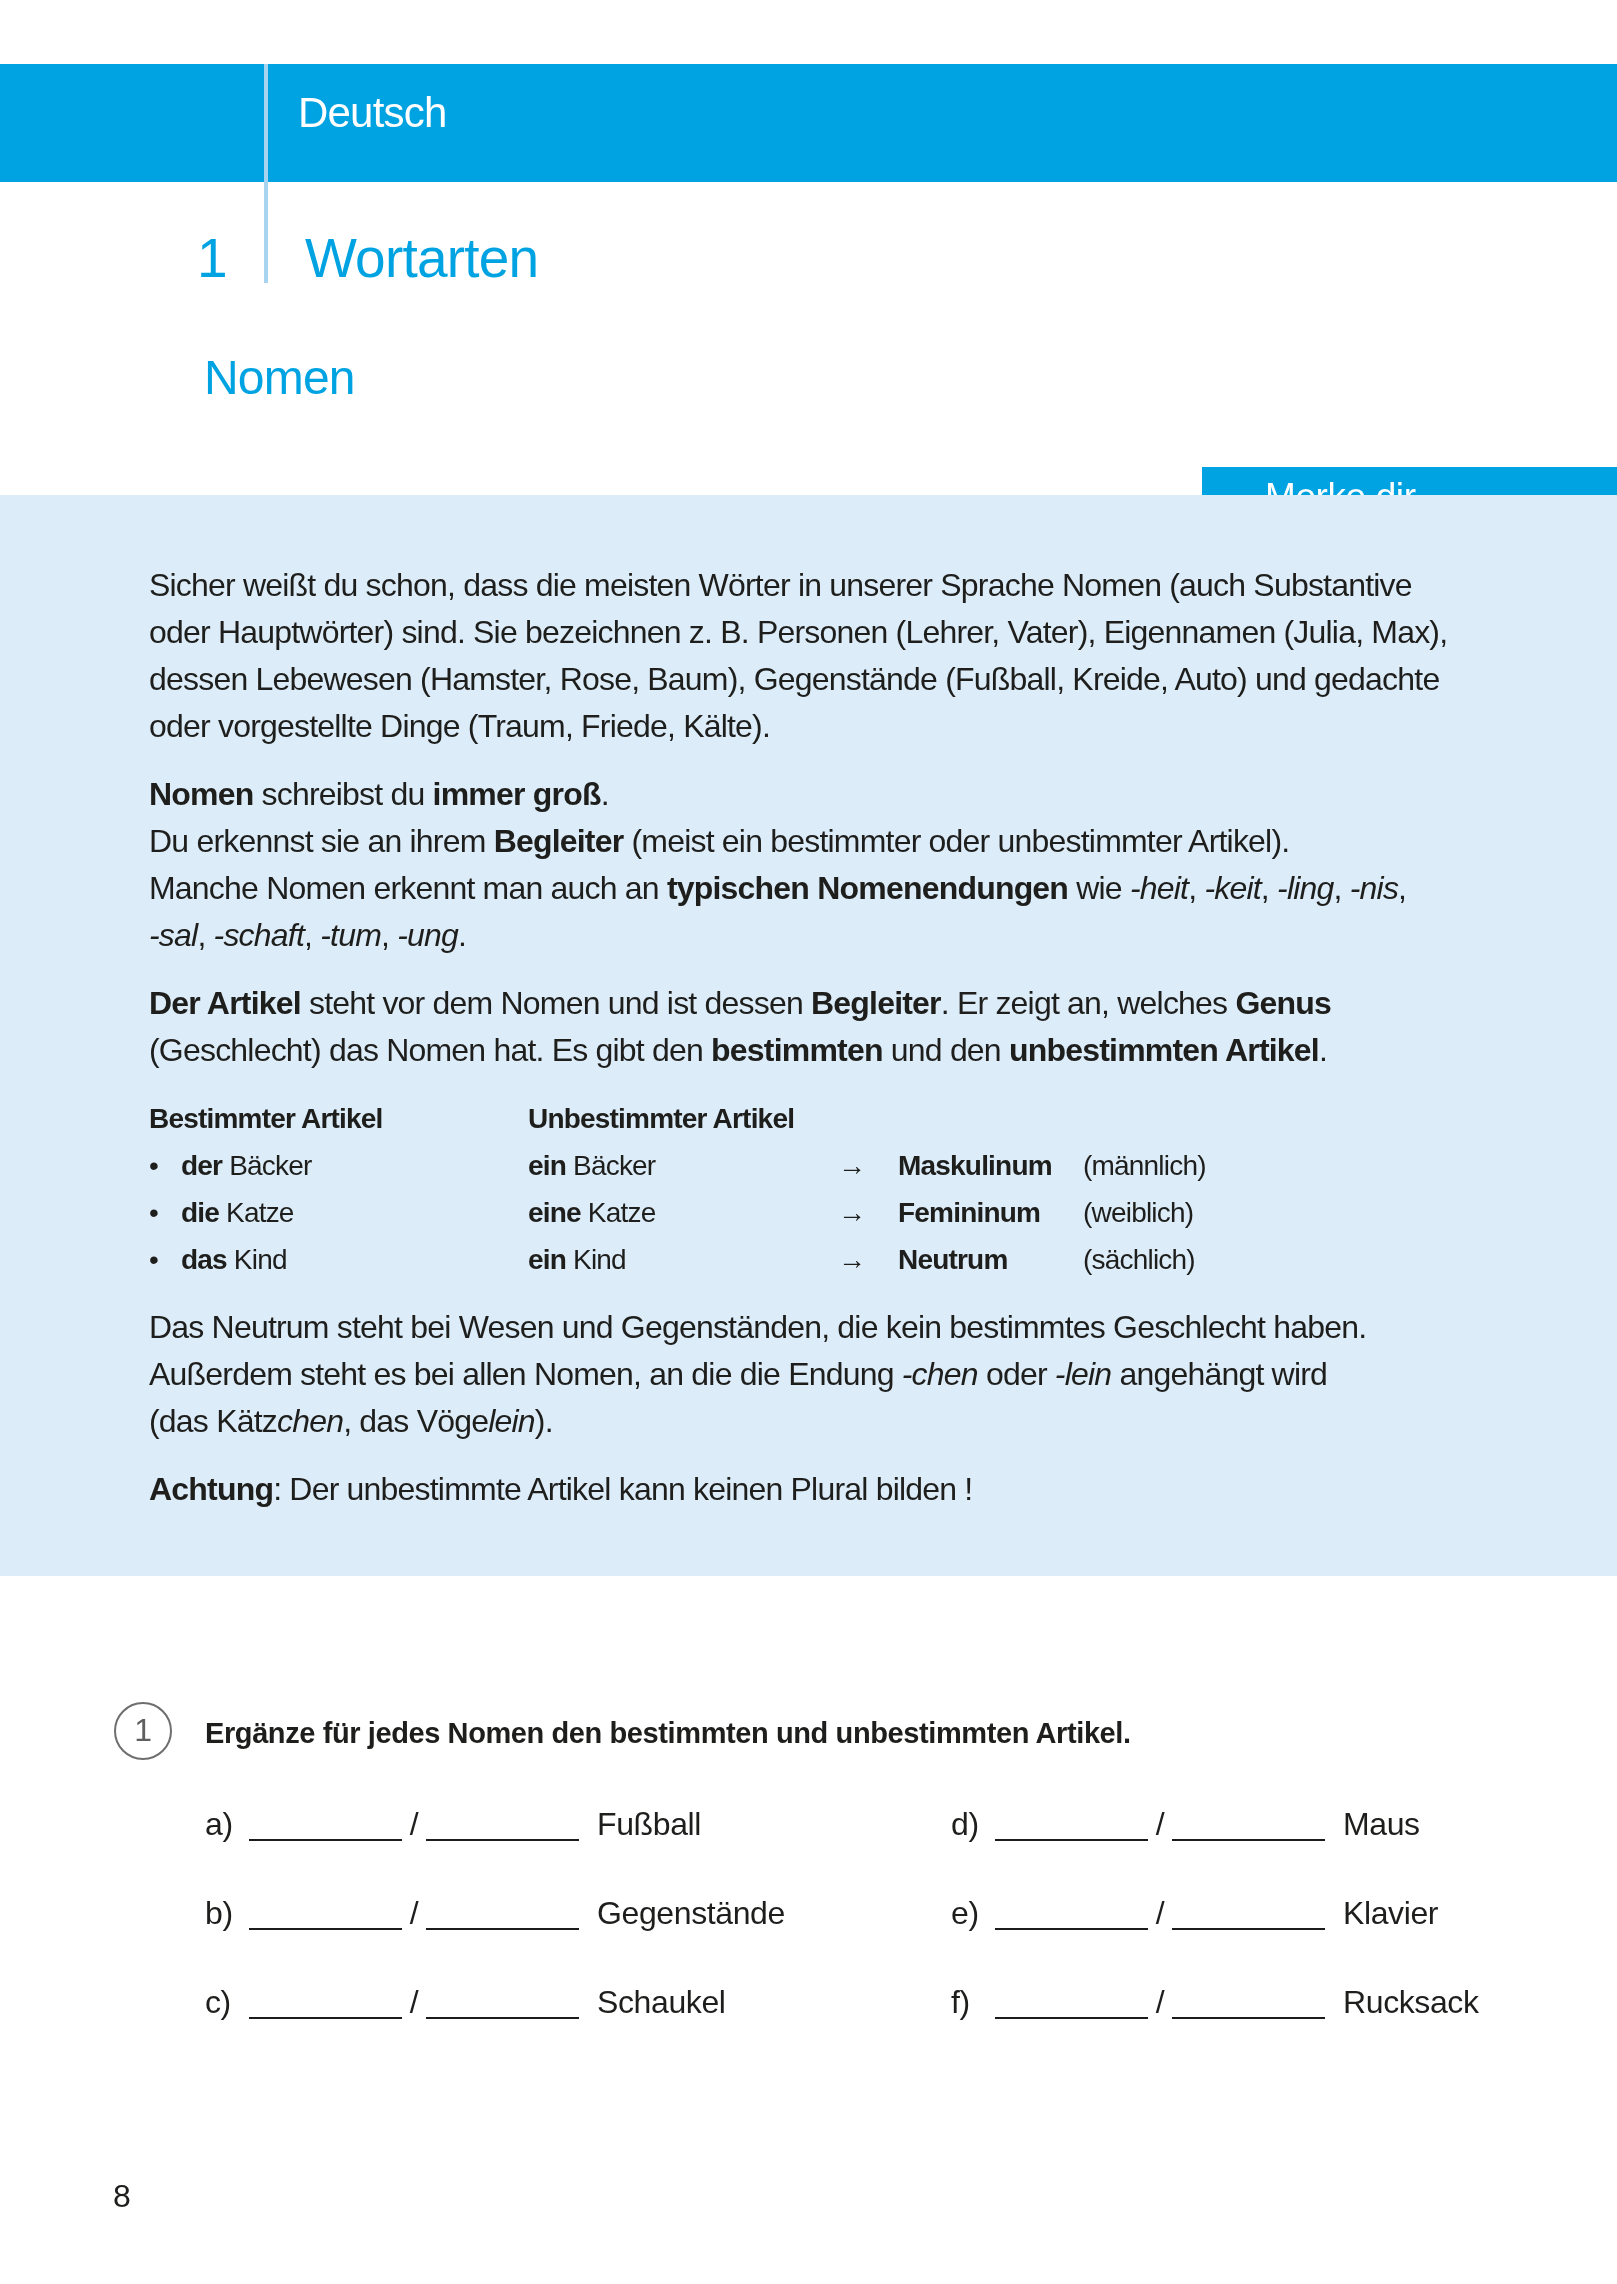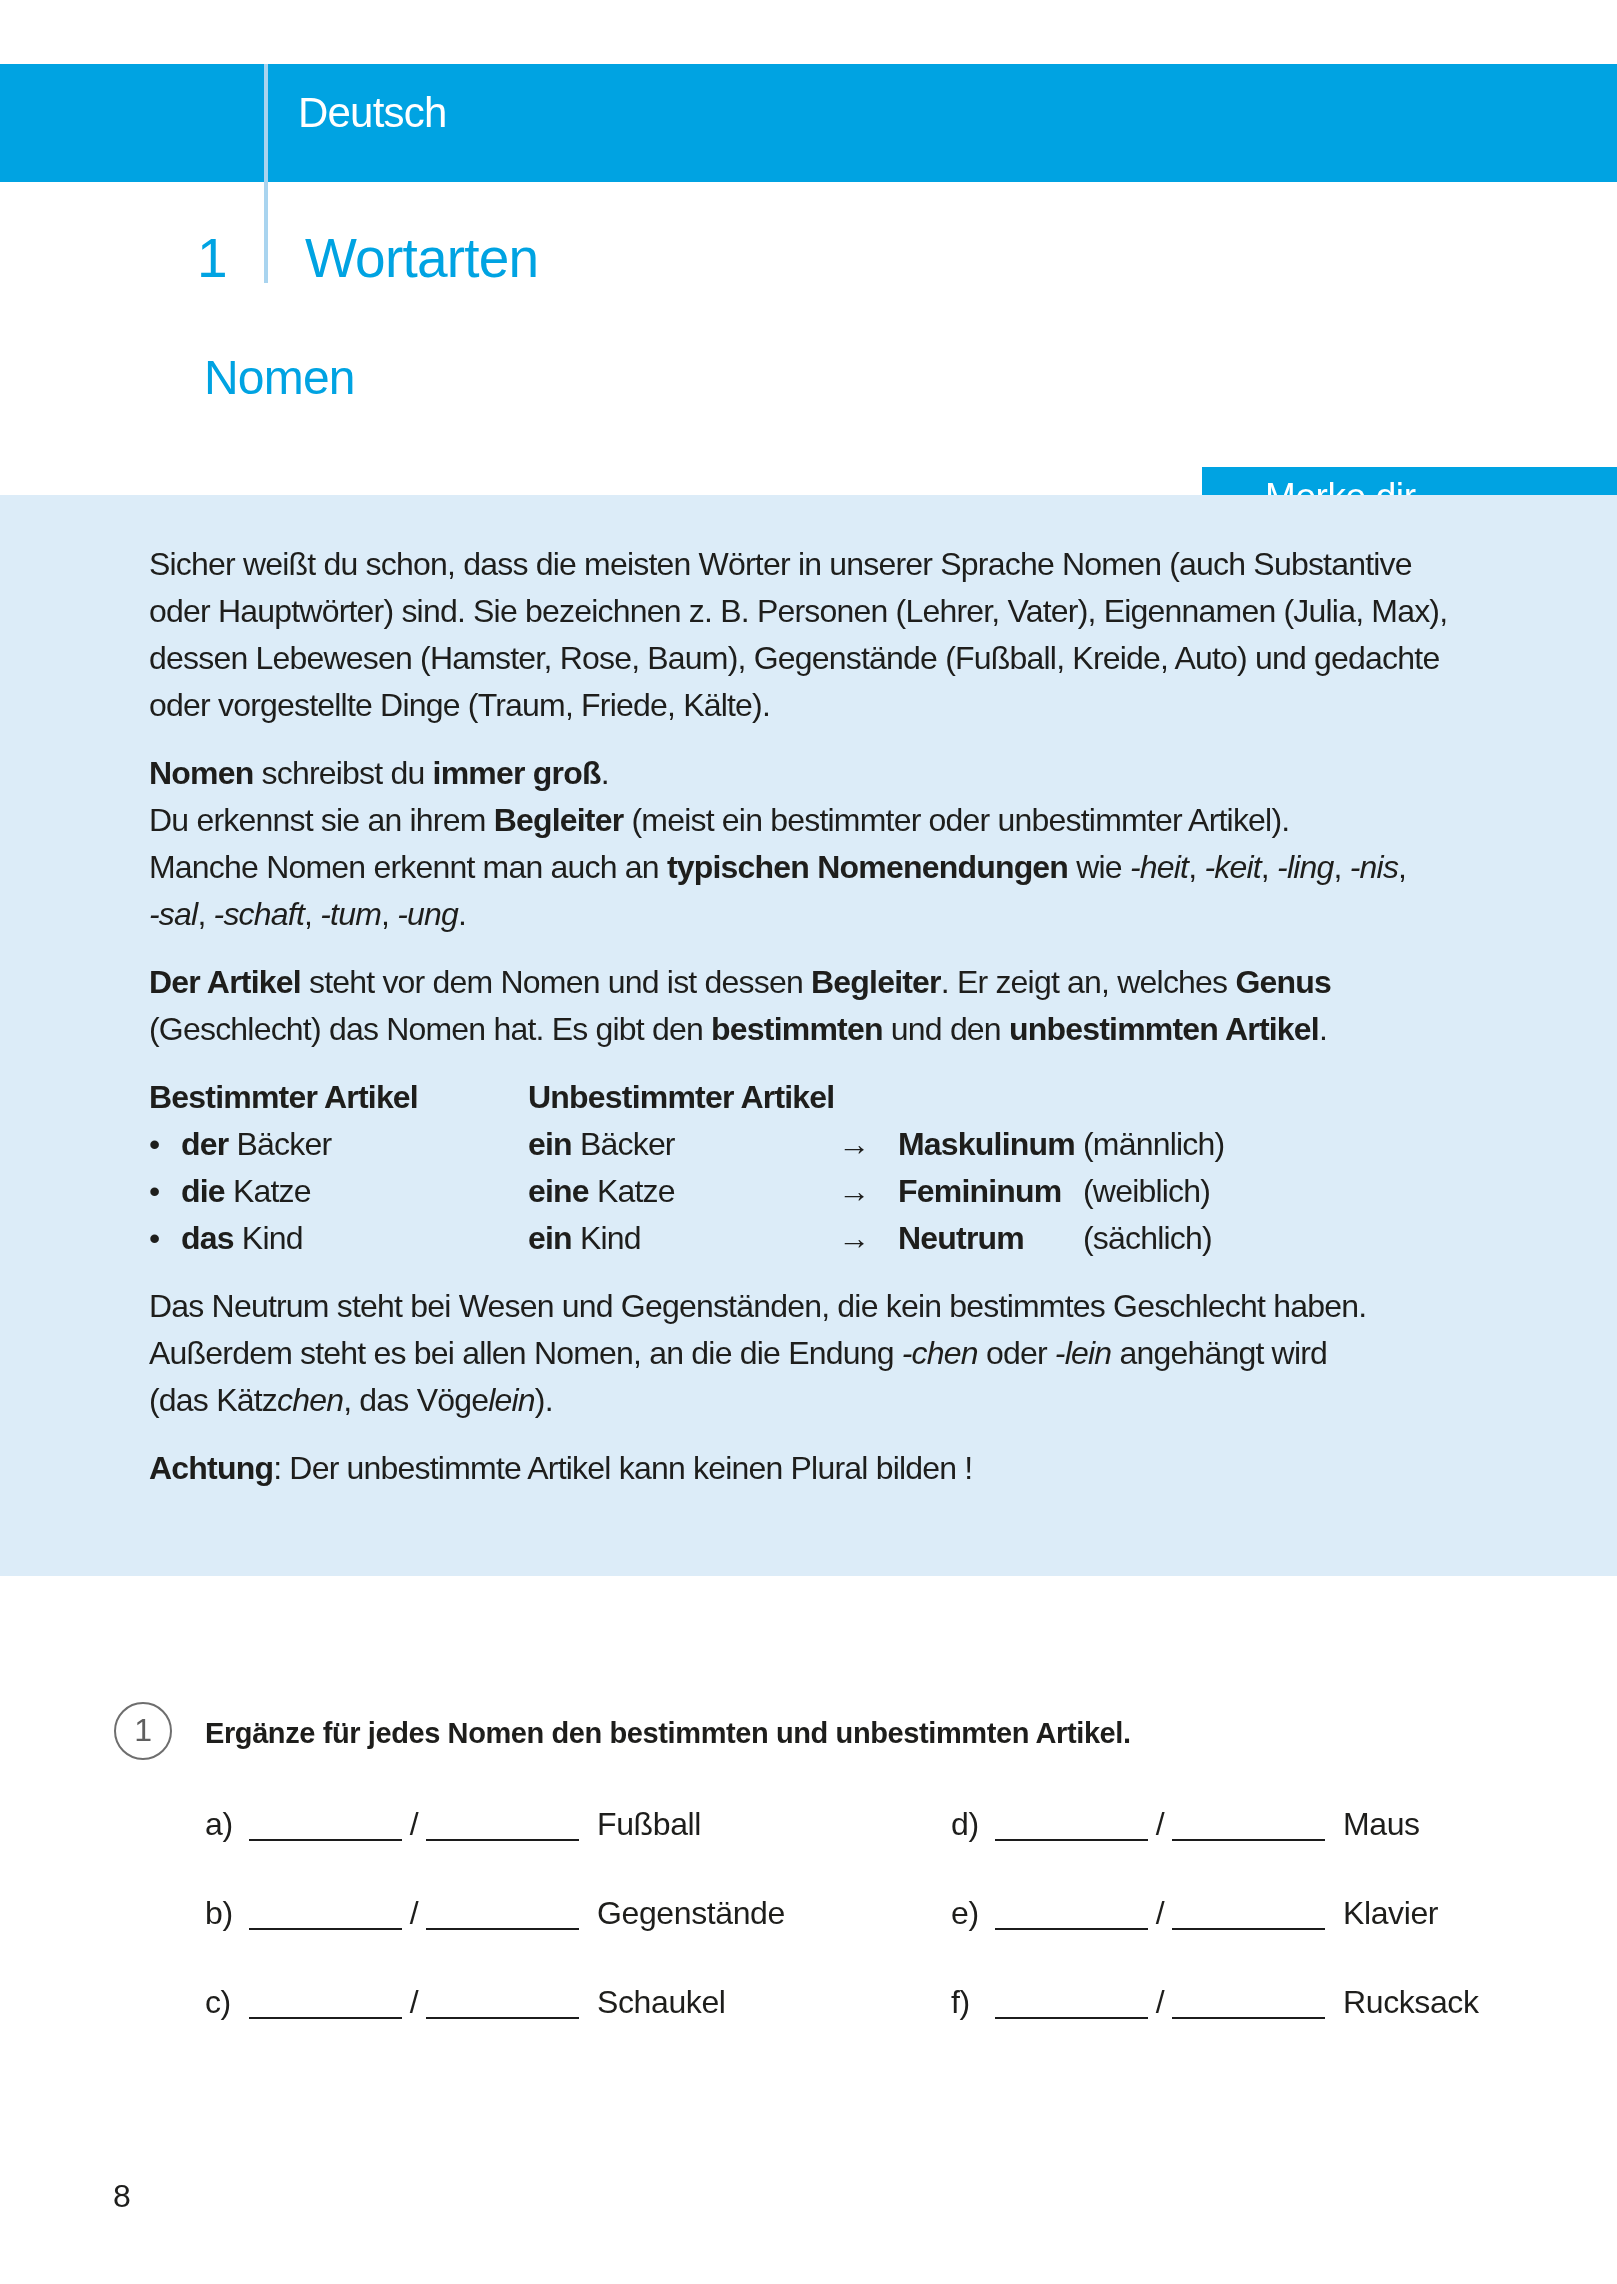--- a/index.html
+++ b/index.html
@@ -52,31 +52,31 @@
     background:var(--accent);
   }
   .merke-badge span{
     display:block;padding-left:63px;line-height:60px;
     color:#ffffff;font-size:37px;letter-spacing:-0.4px;
   }
   
   .info-box{
     position:absolute;left:0;top:495px;width:1618px;height:1081px;
     background:var(--box-bg);
-    padding:46px 48px 0 149px;
+    padding:67px 48px 0 149px;
   }
   .para{margin-bottom:21px;}
   .line{
     white-space:nowrap;
     font-size:32px;line-height:47px;height:47px;
     letter-spacing:-0.8px;
   }
   
   .atable{margin-bottom:21px;}
-  .arow{display:flex;white-space:nowrap;font-size:32px;line-height:47px;height:47px;letter-spacing:-0.8px;}
+  .arow{display:flex;white-space:nowrap;font-size:28px;line-height:47px;height:47px;letter-spacing:-0.8px;}
   .t-col1{width:379px;}
   .t-col2{width:310px;}
   .t-arrow{width:60px;}
   .t-genus{width:185px;font-weight:700;}
   .t-head{font-weight:700;}
   .bullet{display:inline-block;width:32px;}
   
   .ex-badge{
     position:absolute;left:114px;top:1702px;width:58px;height:58px;
     border:2.4px solid var(--muted);border-radius:50%;

